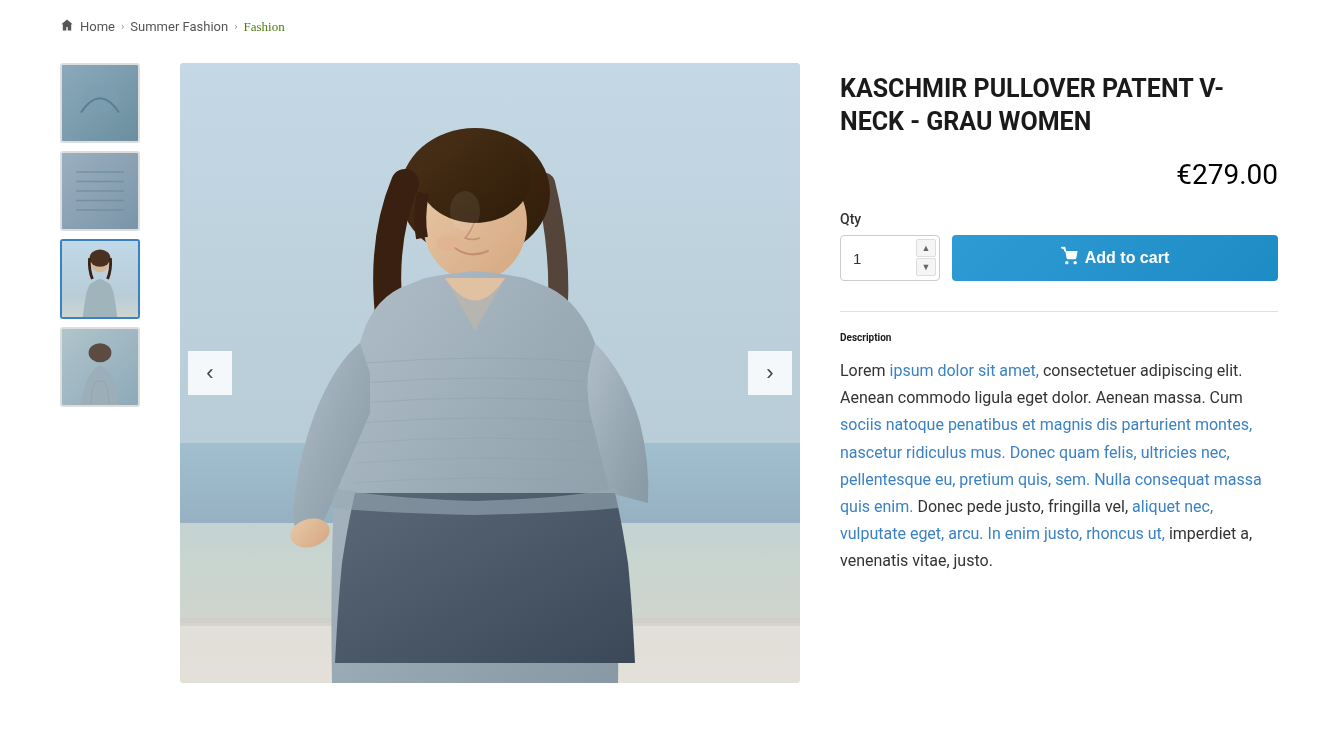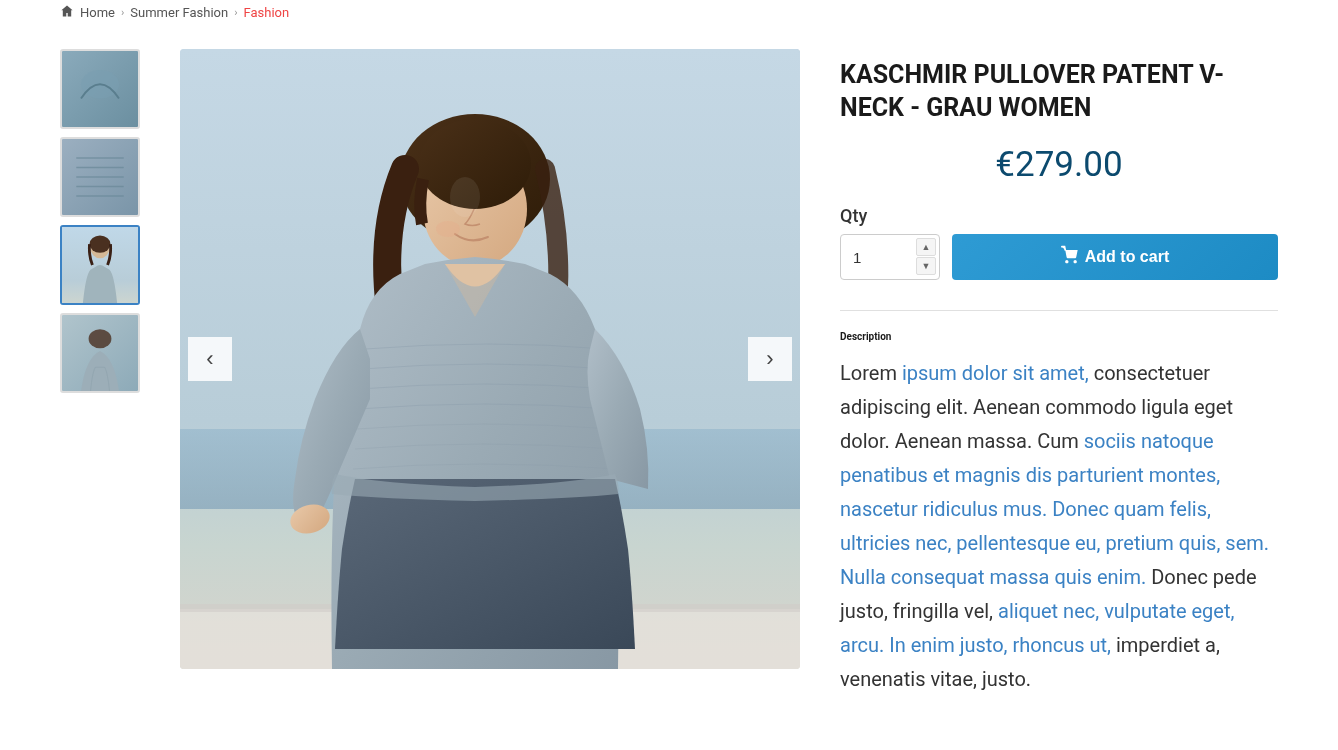--- a/index.html
+++ b/index.html
@@ -5,21 +5,21 @@
     * { box-sizing: border-box; margin: 0; padding: 0; }
     body {
       font-family: -apple-system, BlinkMacSystemFont, 'Segoe UI', Roboto, sans-serif;
       background: #fff;
       color: #333;
       font-size: 14px;
     }
 
     .page-wrapper {
       max-width: 1338px;
-      margin: 2px auto;
+      margin: 16px auto;
       padding: 2px 60px 40px 60px;
     }
 
     
     .breadcrumb {
       display: flex;
       align-items: center;
       gap: 6px;
       margin-bottom: 28px;
       font-size: 13px;
@@ -27,21 +27,22 @@
     }
     .breadcrumb a {
       color: #555;
       text-decoration: none;
     }
     .breadcrumb-separator {
       color: #999;
       font-size: 11px;
     }
     .breadcrumb-current {
-      color: #ef4444;
+      color: #4d7c0f;
+      font-family: Liberation Serif, serif;
     }
 
     
     .product-layout {
       display: flex;
       gap: 40px;
       align-items: flex-start;
     }
 
     
@@ -114,28 +115,28 @@
     }
     .product-title {
       font-size: 25px;
       font-weight: 700;
       color: #1a1a1a;
       line-height: 1.3;
       margin-bottom: 20px;
       text-transform: uppercase;
     }
     .product-price {
-      text-align: center;
-      font-size: 35px;
+      text-align: right;
+      font-size: 28px;
       font-weight: 400;
-      color: #0c4a6e;
+      color: #000000;
       margin-bottom: 20px;
     }
     .qty-label {
-      font-size: 18px;
+      font-size: 14px;
       color: #333;
       margin-bottom: 8px;
       font-weight: 500;
     }
     .qty-cart-row {
       display: flex;
       gap: 12px;
       align-items: center;
       margin-bottom: 30px;
     }
@@ -201,21 +202,21 @@
       margin-bottom: 20px;
     }
 
     .description-title {
       font-size: 10px;
       font-weight: 700;
       color: #1a1a1a;
       margin-bottom: 14px;
     }
     .description-text {
-      font-size: 20px;
+      font-size: 16px;
       line-height: 1.7;
       color: #333;
     }
     .description-text a {
       color: #3b82c4;
       text-decoration: none;
     }
 
     
     .person-svg {

